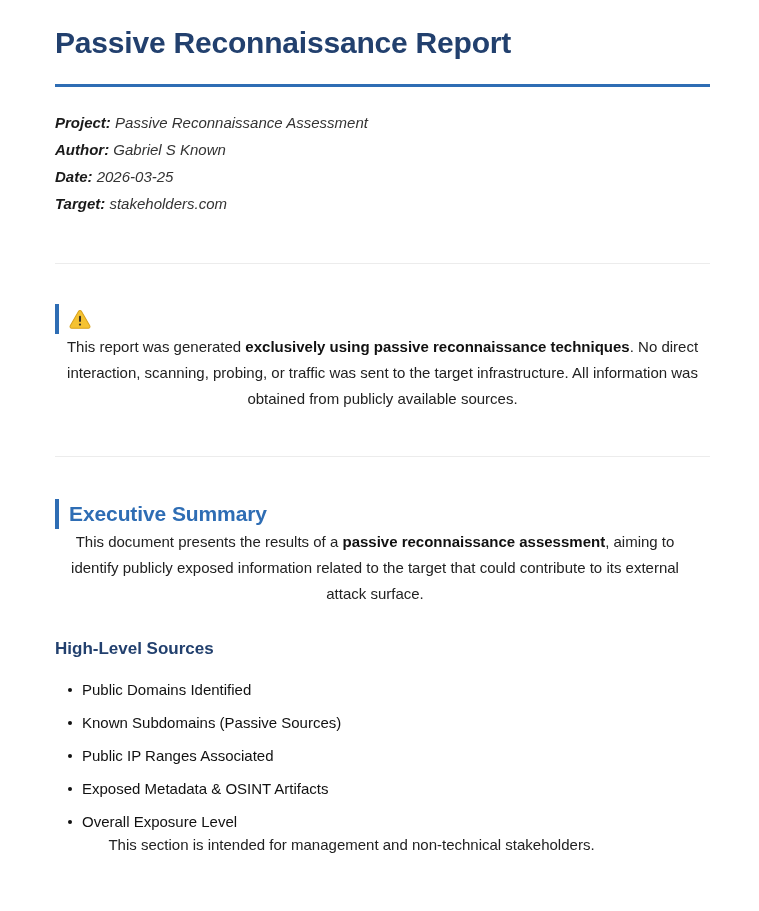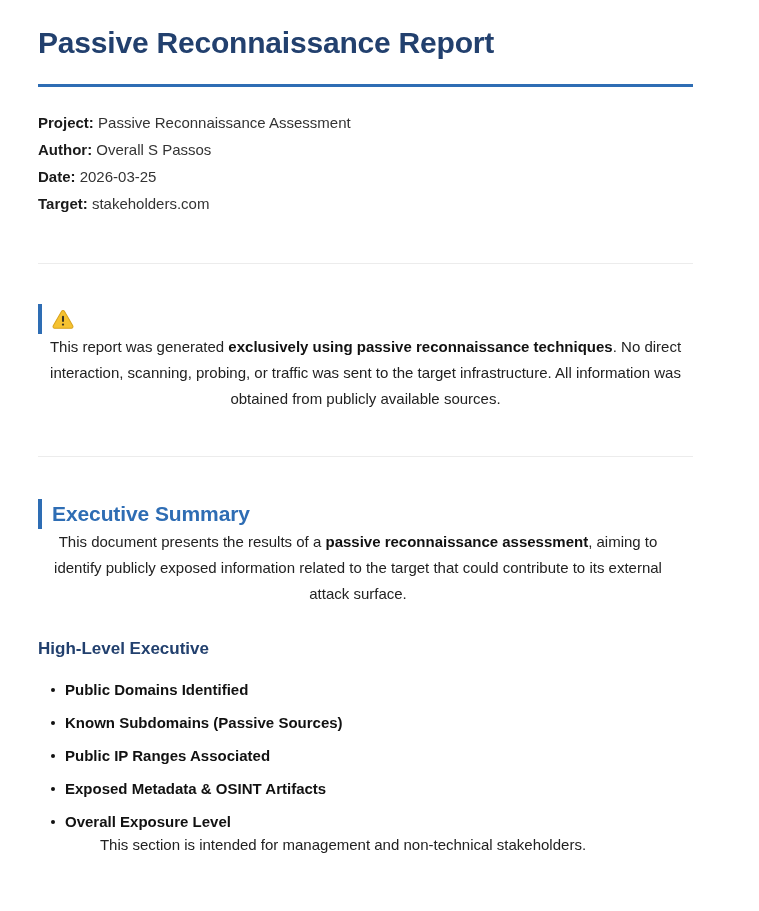--- a/index.html
+++ b/index.html
@@ -8,21 +8,21 @@
     background: #ffffff;
   }
   body {
     width: 759px;
     min-height: 911px;
     font-family: "Liberation Sans", sans-serif;
     color: #222222;
     -webkit-font-smoothing: antialiased;
   }
   .page {
-    padding: 18px 49px 0 38px;
+    padding: 18px 49px 0 55px;
     box-sizing: border-box;
     width: 697px;
   }
   
   .doc-title {
     font-size: 30px;
     font-weight: bold;
     color: #22406e;
     letter-spacing: -0.2px;
     margin: 0;
@@ -37,20 +37,21 @@
   }
   
   .meta {
     margin-top: 22px;
   }
   .meta-row {
     font-size: 15px;
     line-height: 27px;
     color: #222222;
     white-space: nowrap;
+    font-style: italic;
   }
   .meta-label {
     font-weight: bold;
     color: #1a1a1a;
   }
   .meta-value {
     font-weight: normal;
     color: #333333;
   }
   
@@ -125,21 +126,21 @@
   
   ul.overview {
     list-style: none;
     margin: 0;
     padding: 0;
     padding-top: 19px;
   }
   ul.overview li {
     position: relative;
     font-size: 15px;
-    font-weight: bold;
+    font-weight: normal;
     color: #111111;
     line-height: 20px;
     padding-left: 27px;
     margin-bottom: 13px;
   }
   ul.overview li::before {
     content: "";
     position: absolute;
     left: 13px;
     top: 8px;
@@ -158,21 +159,21 @@
   <h1 class="doc-title">Passive Reconnaissance Report</h1>
   <div class="title-rule"></div>
 
   <div class="meta">
     <div class="meta-row">
       <span class="meta-label">Project:</span>
       <span class="meta-value">Passive Reconnaissance Assessment</span>
     </div>
     <div class="meta-row">
       <span class="meta-label">Author:</span>
-      <span class="meta-value">Overall S Passos</span>
+      <span class="meta-value">Gabriel S Known</span>
     </div>
     <div class="meta-row">
       <span class="meta-label">Date:</span>
       <span class="meta-value">2026-03-25</span>
     </div>
     <div class="meta-row">
       <span class="meta-label">Target:</span>
       <span class="meta-value">stakeholders.com</span>
     </div>
   </div>
@@ -193,21 +194,21 @@
   </section>
 
   <hr class="sep sep-2">
 
   <section class="section">
     <div class="section-head head-2">
       <span class="section-title">Executive Summary</span>
     </div>
     <p class="body para-exec"><span>This document presents the results of a </span><b>passive reconnaissance assessment</b><span>, aiming to identify publicly exposed information related to the target that could contribute to its external attack surface.</span></p>
 
-    <h3 class="subhead">High-Level Executive</h3>
+    <h3 class="subhead">High-Level Sources</h3>
 
     <ul class="overview">
       <li>Public Domains Identified</li>
       <li>Known Subdomains (Passive Sources)</li>
       <li>Public IP Ranges Associated</li>
       <li>Exposed Metadata &amp; OSINT Artifacts</li>
       <li>Overall Exposure Level</li>
     </ul>
 
     <p class="body para-close">This section is intended for management and non-technical stakeholders.</p>

